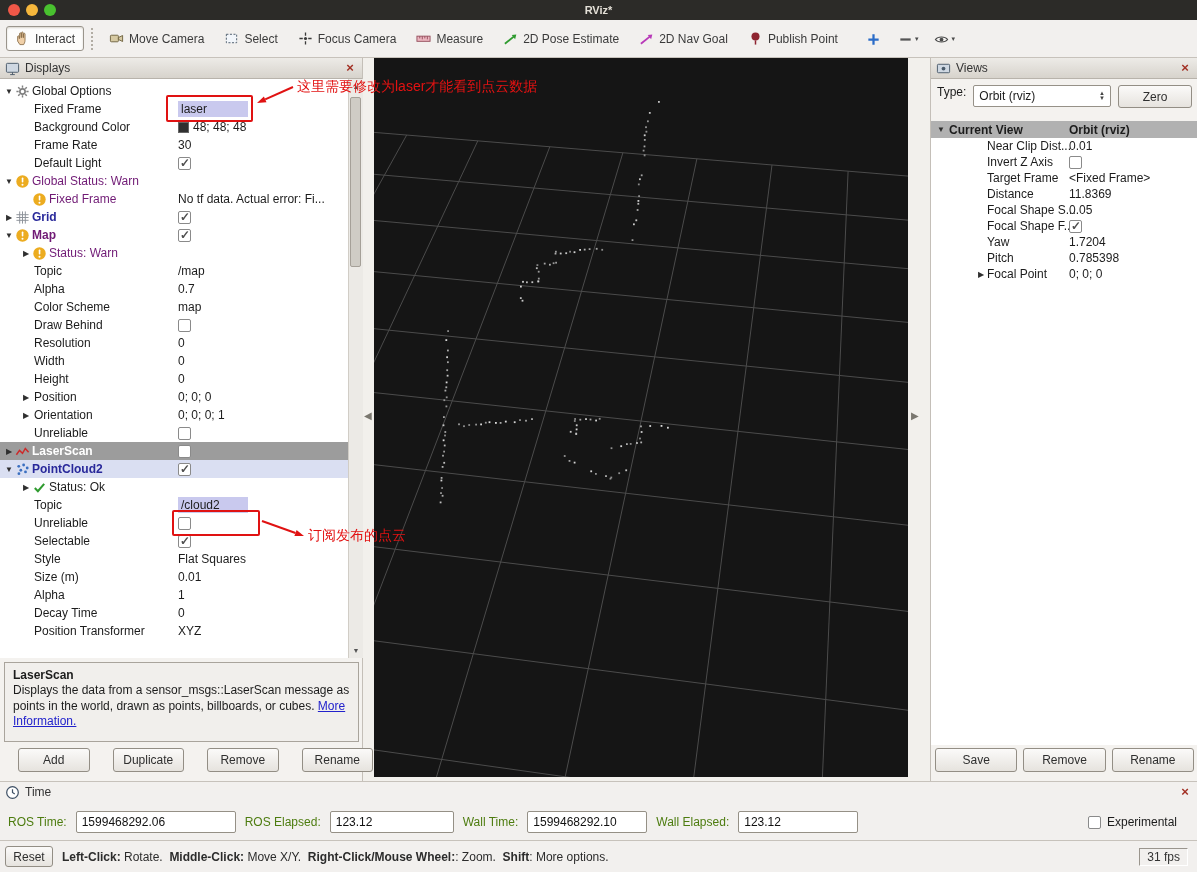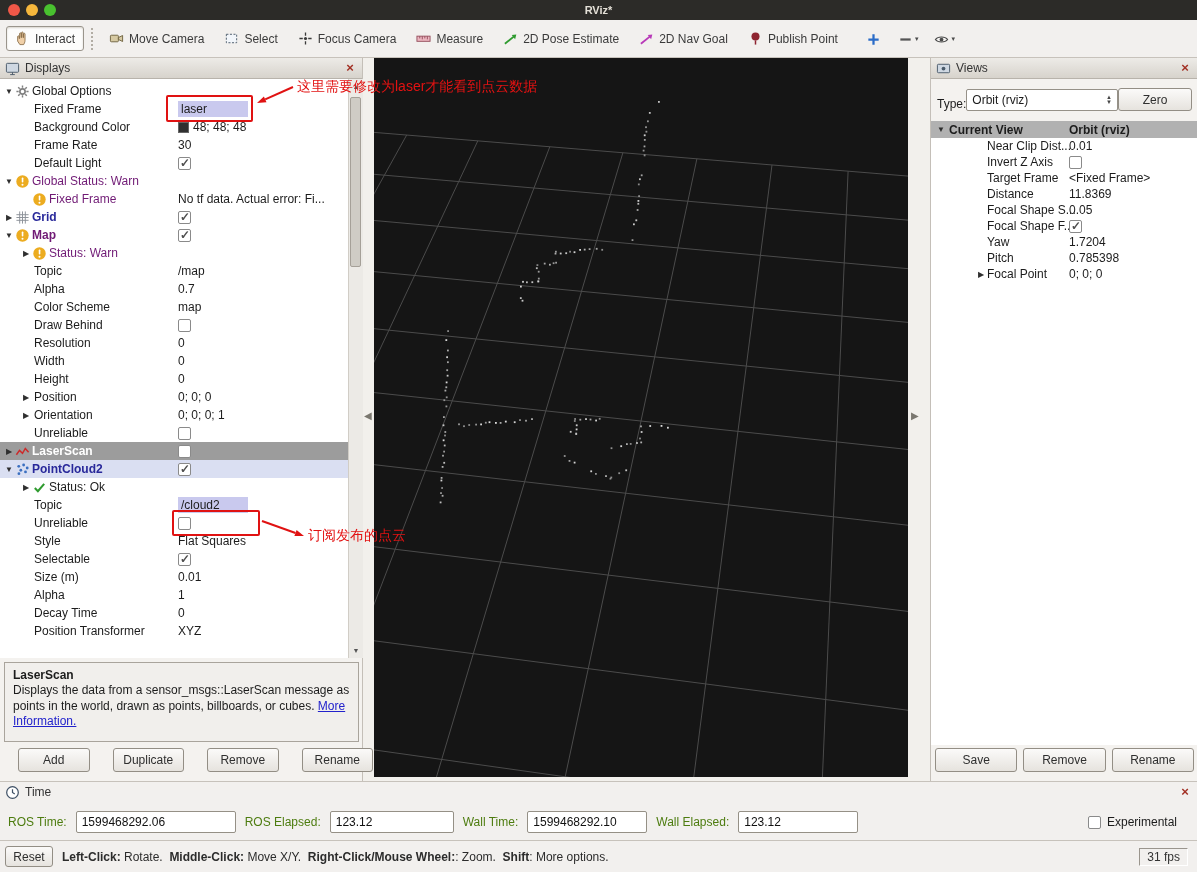--- a/index.html
+++ b/index.html
@@ -58,21 +58,21 @@
 .ht{font-weight:bold}
 .hl{color:#2222cc;text-decoration:underline;cursor:pointer}
 .dbtns{position:absolute;left:16px;top:690px;width:359px;display:flex;gap:23px;padding:0 2px}
 .qtbtn{flex:1;height:24px;background:linear-gradient(#fbfaf9,#e6e3de);border:1px solid #938e85;border-radius:3px;font-family:"Liberation Sans",sans-serif;font-size:12px;color:#2f2f2f;cursor:pointer}
 
 .view3d{position:absolute;left:374px;top:0;width:534px;height:719px;background:#151515;overflow:hidden}
 .sparr{position:absolute;font-size:10px;color:#7a776f}
 #spl-left{left:364px;top:352px}
 #spl-right{left:911px;top:352px}
 
-.vtype{position:absolute;top:27px;left:0;width:267px;height:26px;display:flex;align-items:flex-end;padding:0 6px;}
+.vtype{position:absolute;top:27px;left:0;width:267px;height:26px;display:flex;align-items:flex-start;padding:0 6px;gap:7px}
 .combo{flex:1;height:22px;background:#fff;border:1px solid #969188;border-radius:2px;display:flex;align-items:center;padding:0 5px}
 .spin{margin-left:auto;display:flex;flex-direction:column;font-size:6px;color:#444;line-height:5px;font-style:normal}
 .zero{flex:none;width:74px;height:23px}
 .vtree{position:absolute;left:0;top:63px;width:266px;height:624px;background:#fff}
 .vhead{height:17px;background:#b1b1b1;display:flex;align-items:center;position:relative;padding-left:4px}
 .vhn{margin-left:2px;font-weight:bold}
 .vhv{position:absolute;left:138px;font-weight:bold}
 .vrow{height:16px;display:flex;align-items:center;position:relative}
 .vsp{width:44px;flex:none}
 .varr{width:12px;font-size:8px;color:#2f2f2f;text-align:center;flex:none}
@@ -506,33 +506,33 @@
               <span class="arr"></span>
               <span class="lbl">Unreliable</span>
             </div>
             <div class="tval">
               <span class="cb"></span>
             </div>
           </div>
           <div class="trow">
             <div class="tname ind1 i1">
               <span class="arr"></span>
+              <span class="lbl">Selectable</span>
+            </div>
+            <div class="tval">
+              <span class="cb on"></span>
+            </div>
+          </div>
+          <div class="trow">
+            <div class="tname ind1 i1">
+              <span class="arr"></span>
               <span class="lbl">Style</span>
             </div>
             <div class="tval">
               <span class="">Flat Squares</span>
-            </div>
-          </div>
-          <div class="trow">
-            <div class="tname ind1 i1">
-              <span class="arr"></span>
-              <span class="lbl">Selectable</span>
-            </div>
-            <div class="tval">
-              <span class="cb on"></span>
             </div>
           </div>
           <div class="trow">
             <div class="tname ind1 i1">
               <span class="arr"></span>
               <span class="lbl">Size (m)</span>
             </div>
             <div class="tval">
               <span class="">0.01</span>
             </div>

